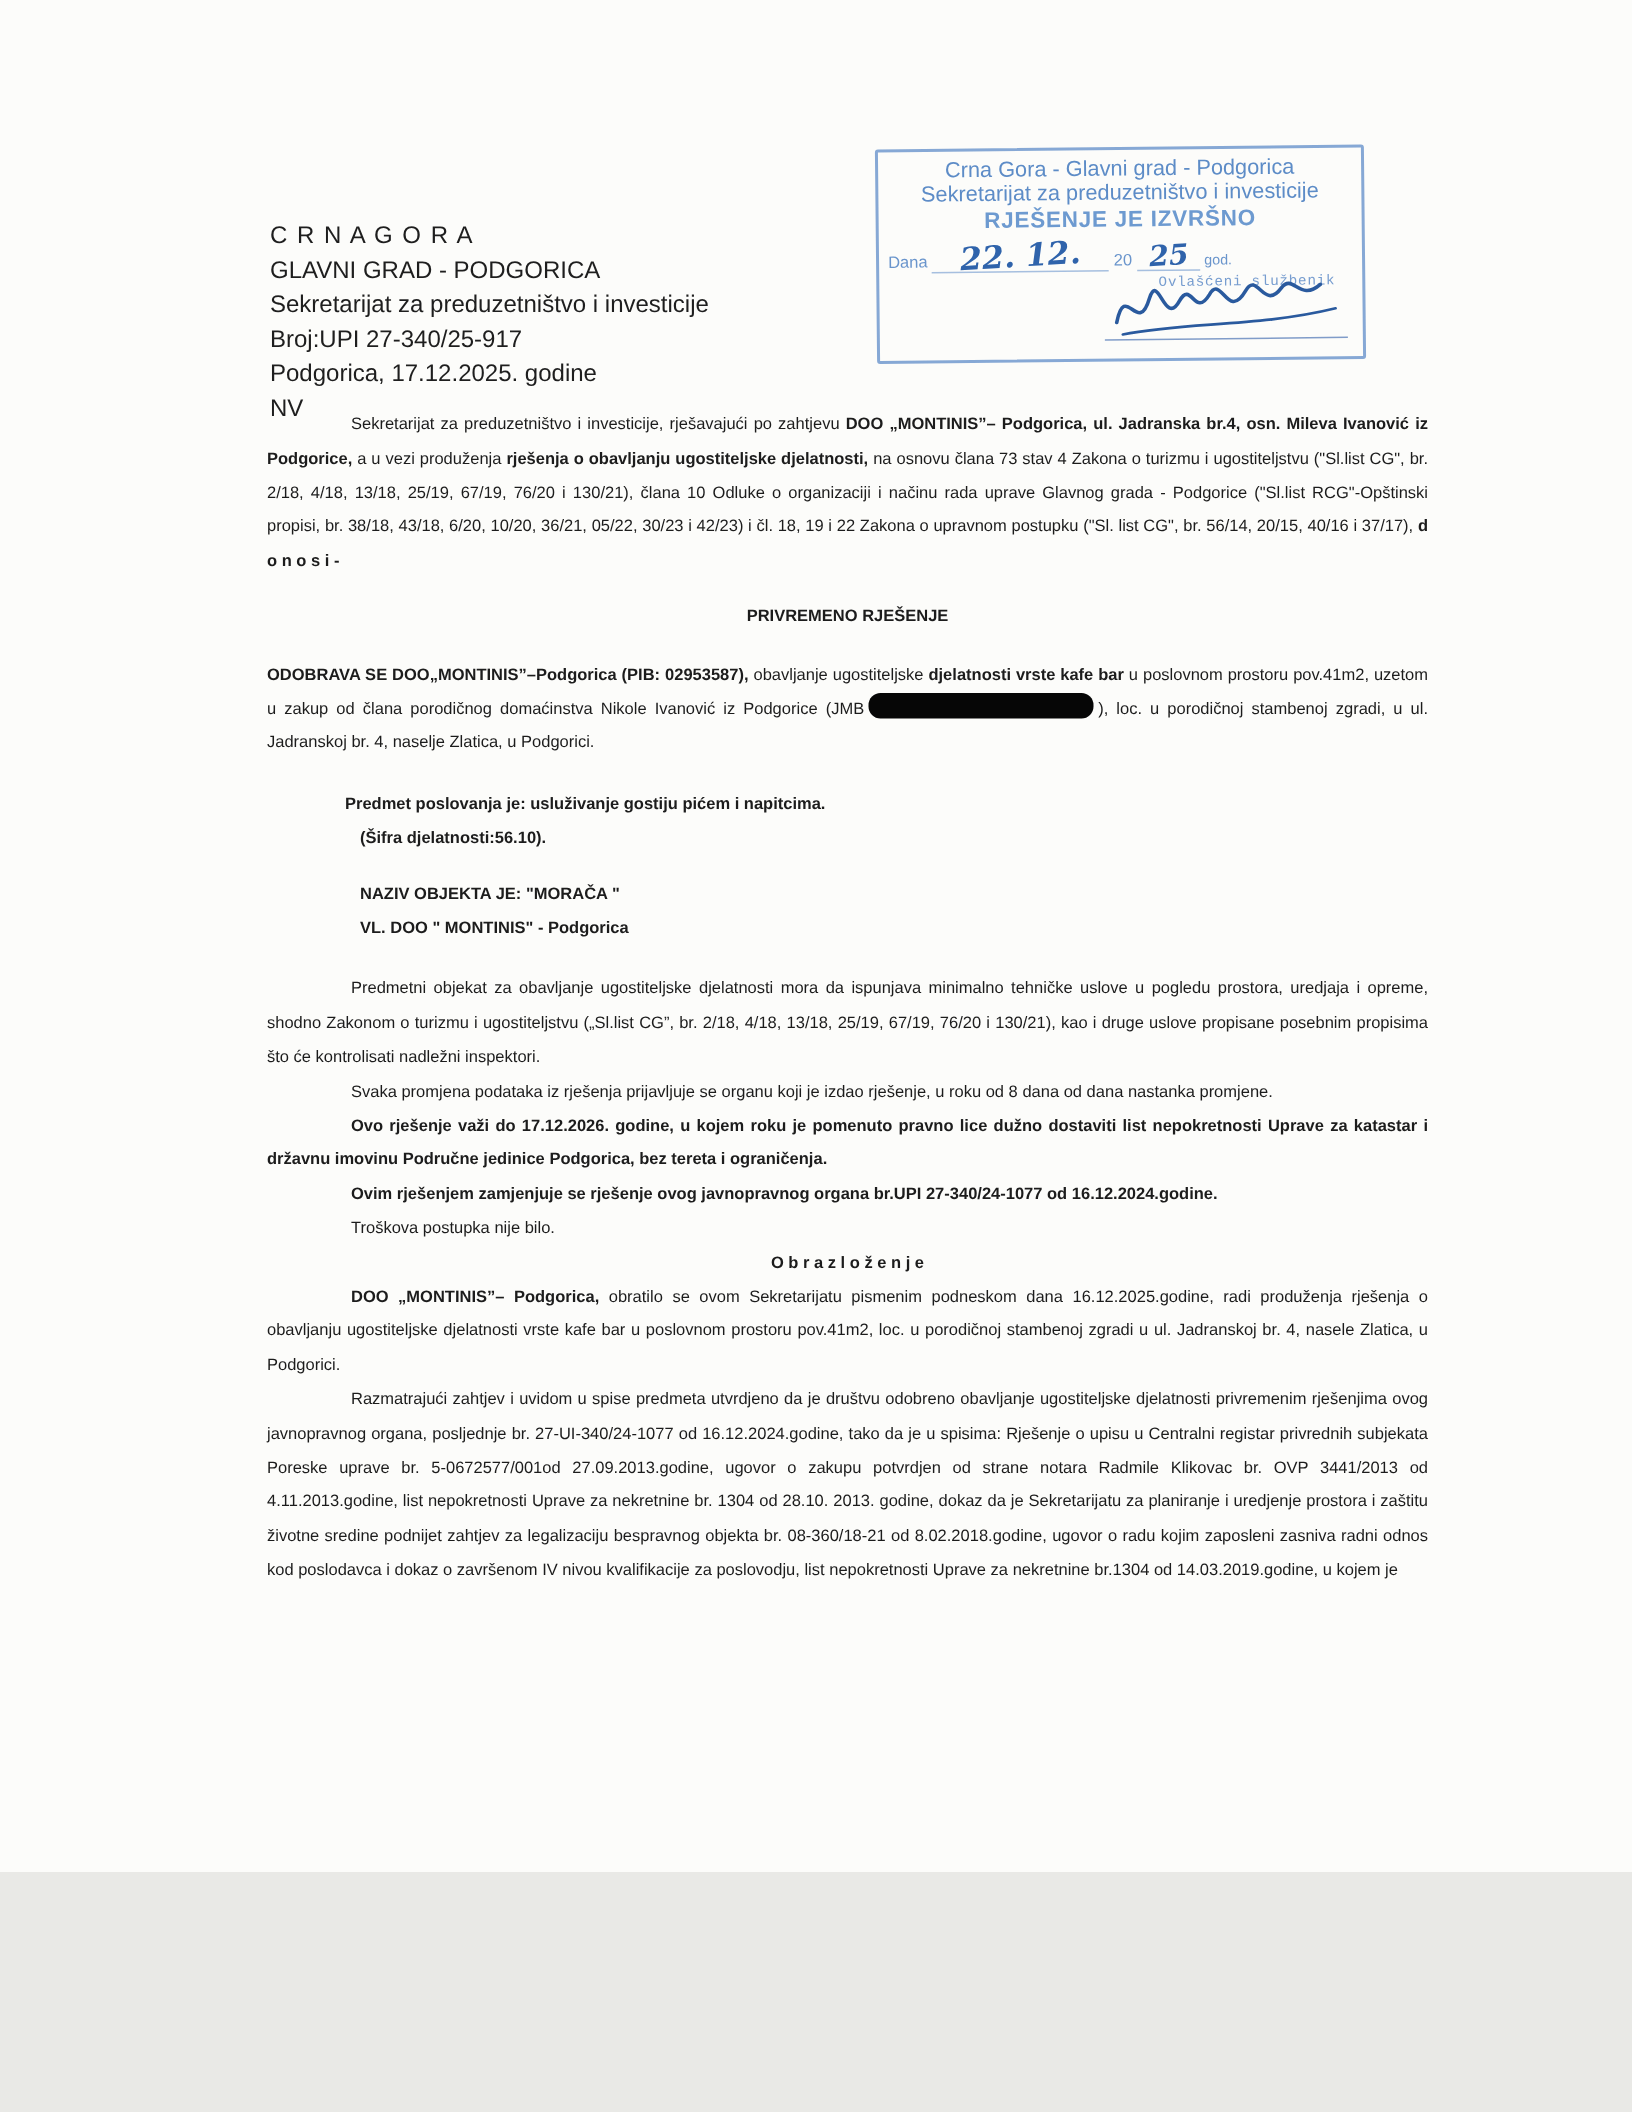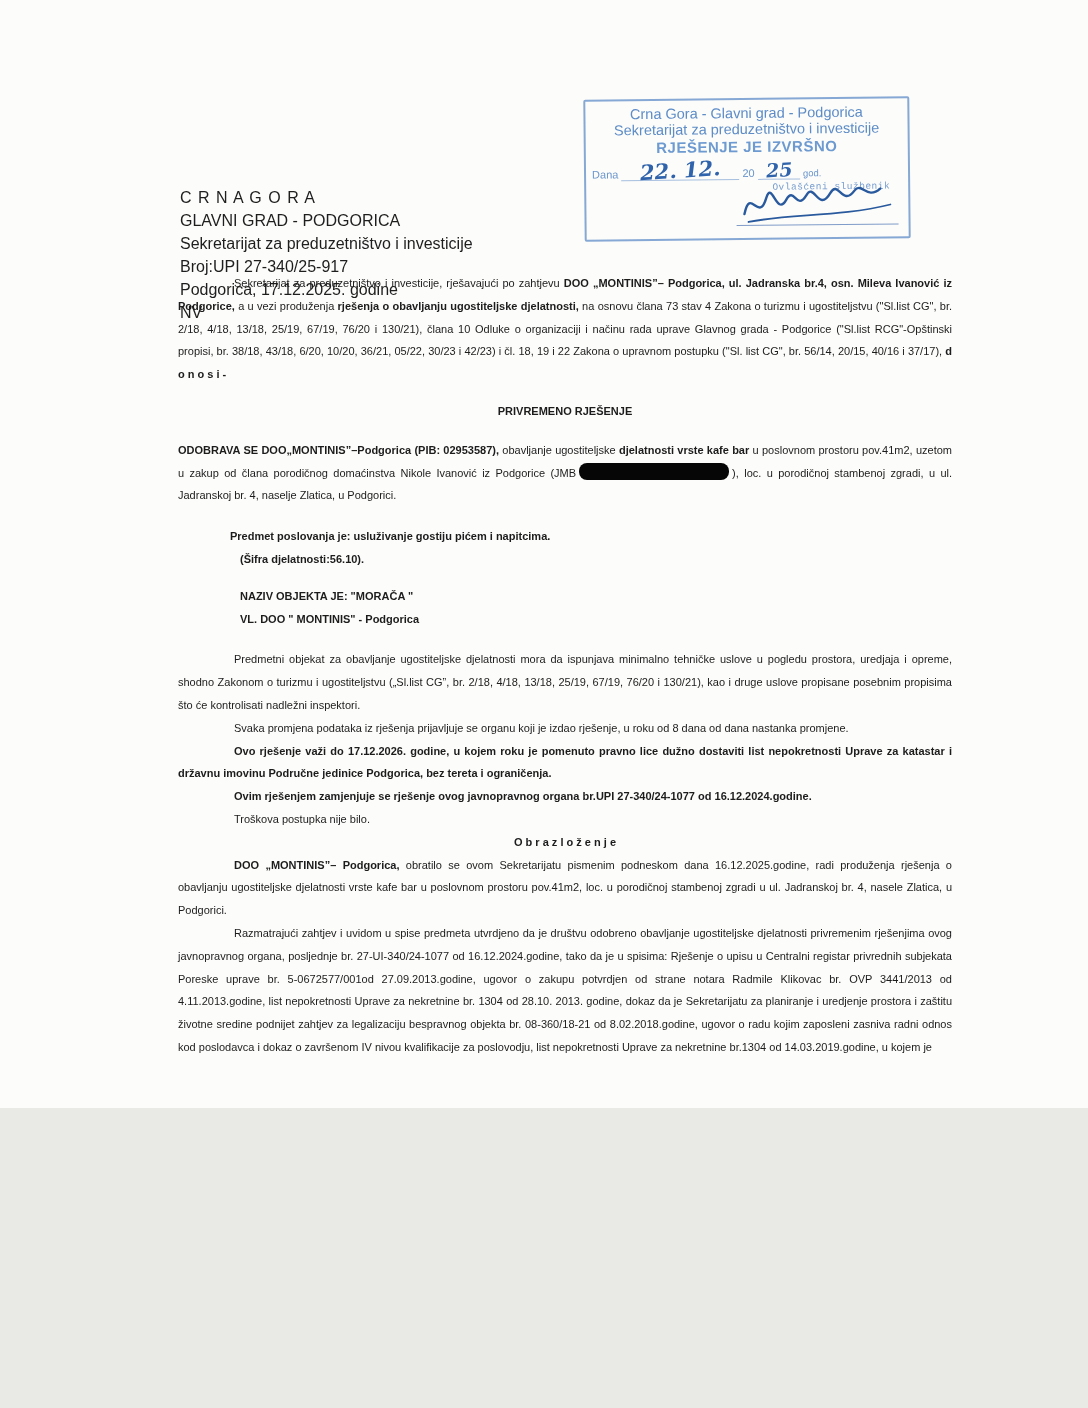--- a/index.html
+++ b/index.html
@@ -1,25 +1,25 @@
 <!DOCTYPE html>
 <html><head>
 <meta charset="utf-8">
 <style>
   * { margin:0; padding:0; box-sizing:border-box; }
   html,body { width:1088px; background:#e9e9e6; }
   .page {
-    position:relative; width:1088px; height:1108px;
+    position:relative; width:1088px; height:1248px;
     background:#fcfcfa; color:#1e1e1e;
     font-family:"Liberation Sans","DejaVu Sans",sans-serif;
     overflow:hidden;
   }
 
   
-  .letterhead { position:absolute; left:180px; top:146px; width:520px; font-size:16px; line-height:23px;margin-top:40px; }
+  .letterhead { position:absolute; left:180px; top:146px; width:520px; font-size:16px; line-height:23px; }
   .letterhead .country { letter-spacing:1px; }
 
   
   .doc-body { position:absolute; left:178px; top:268px; width:774px; }
   .block { font-size:11px; line-height:22.8px; text-align:justify; color:#1c1c1c; }
   .block.indent { text-indent:56px; }
   .block.center { text-align:center; text-indent:0; }
   .b { font-weight:bold;text-align:center; }
   .redact {
     display:inline-block; width:150px; height:17px; background:#060606;

